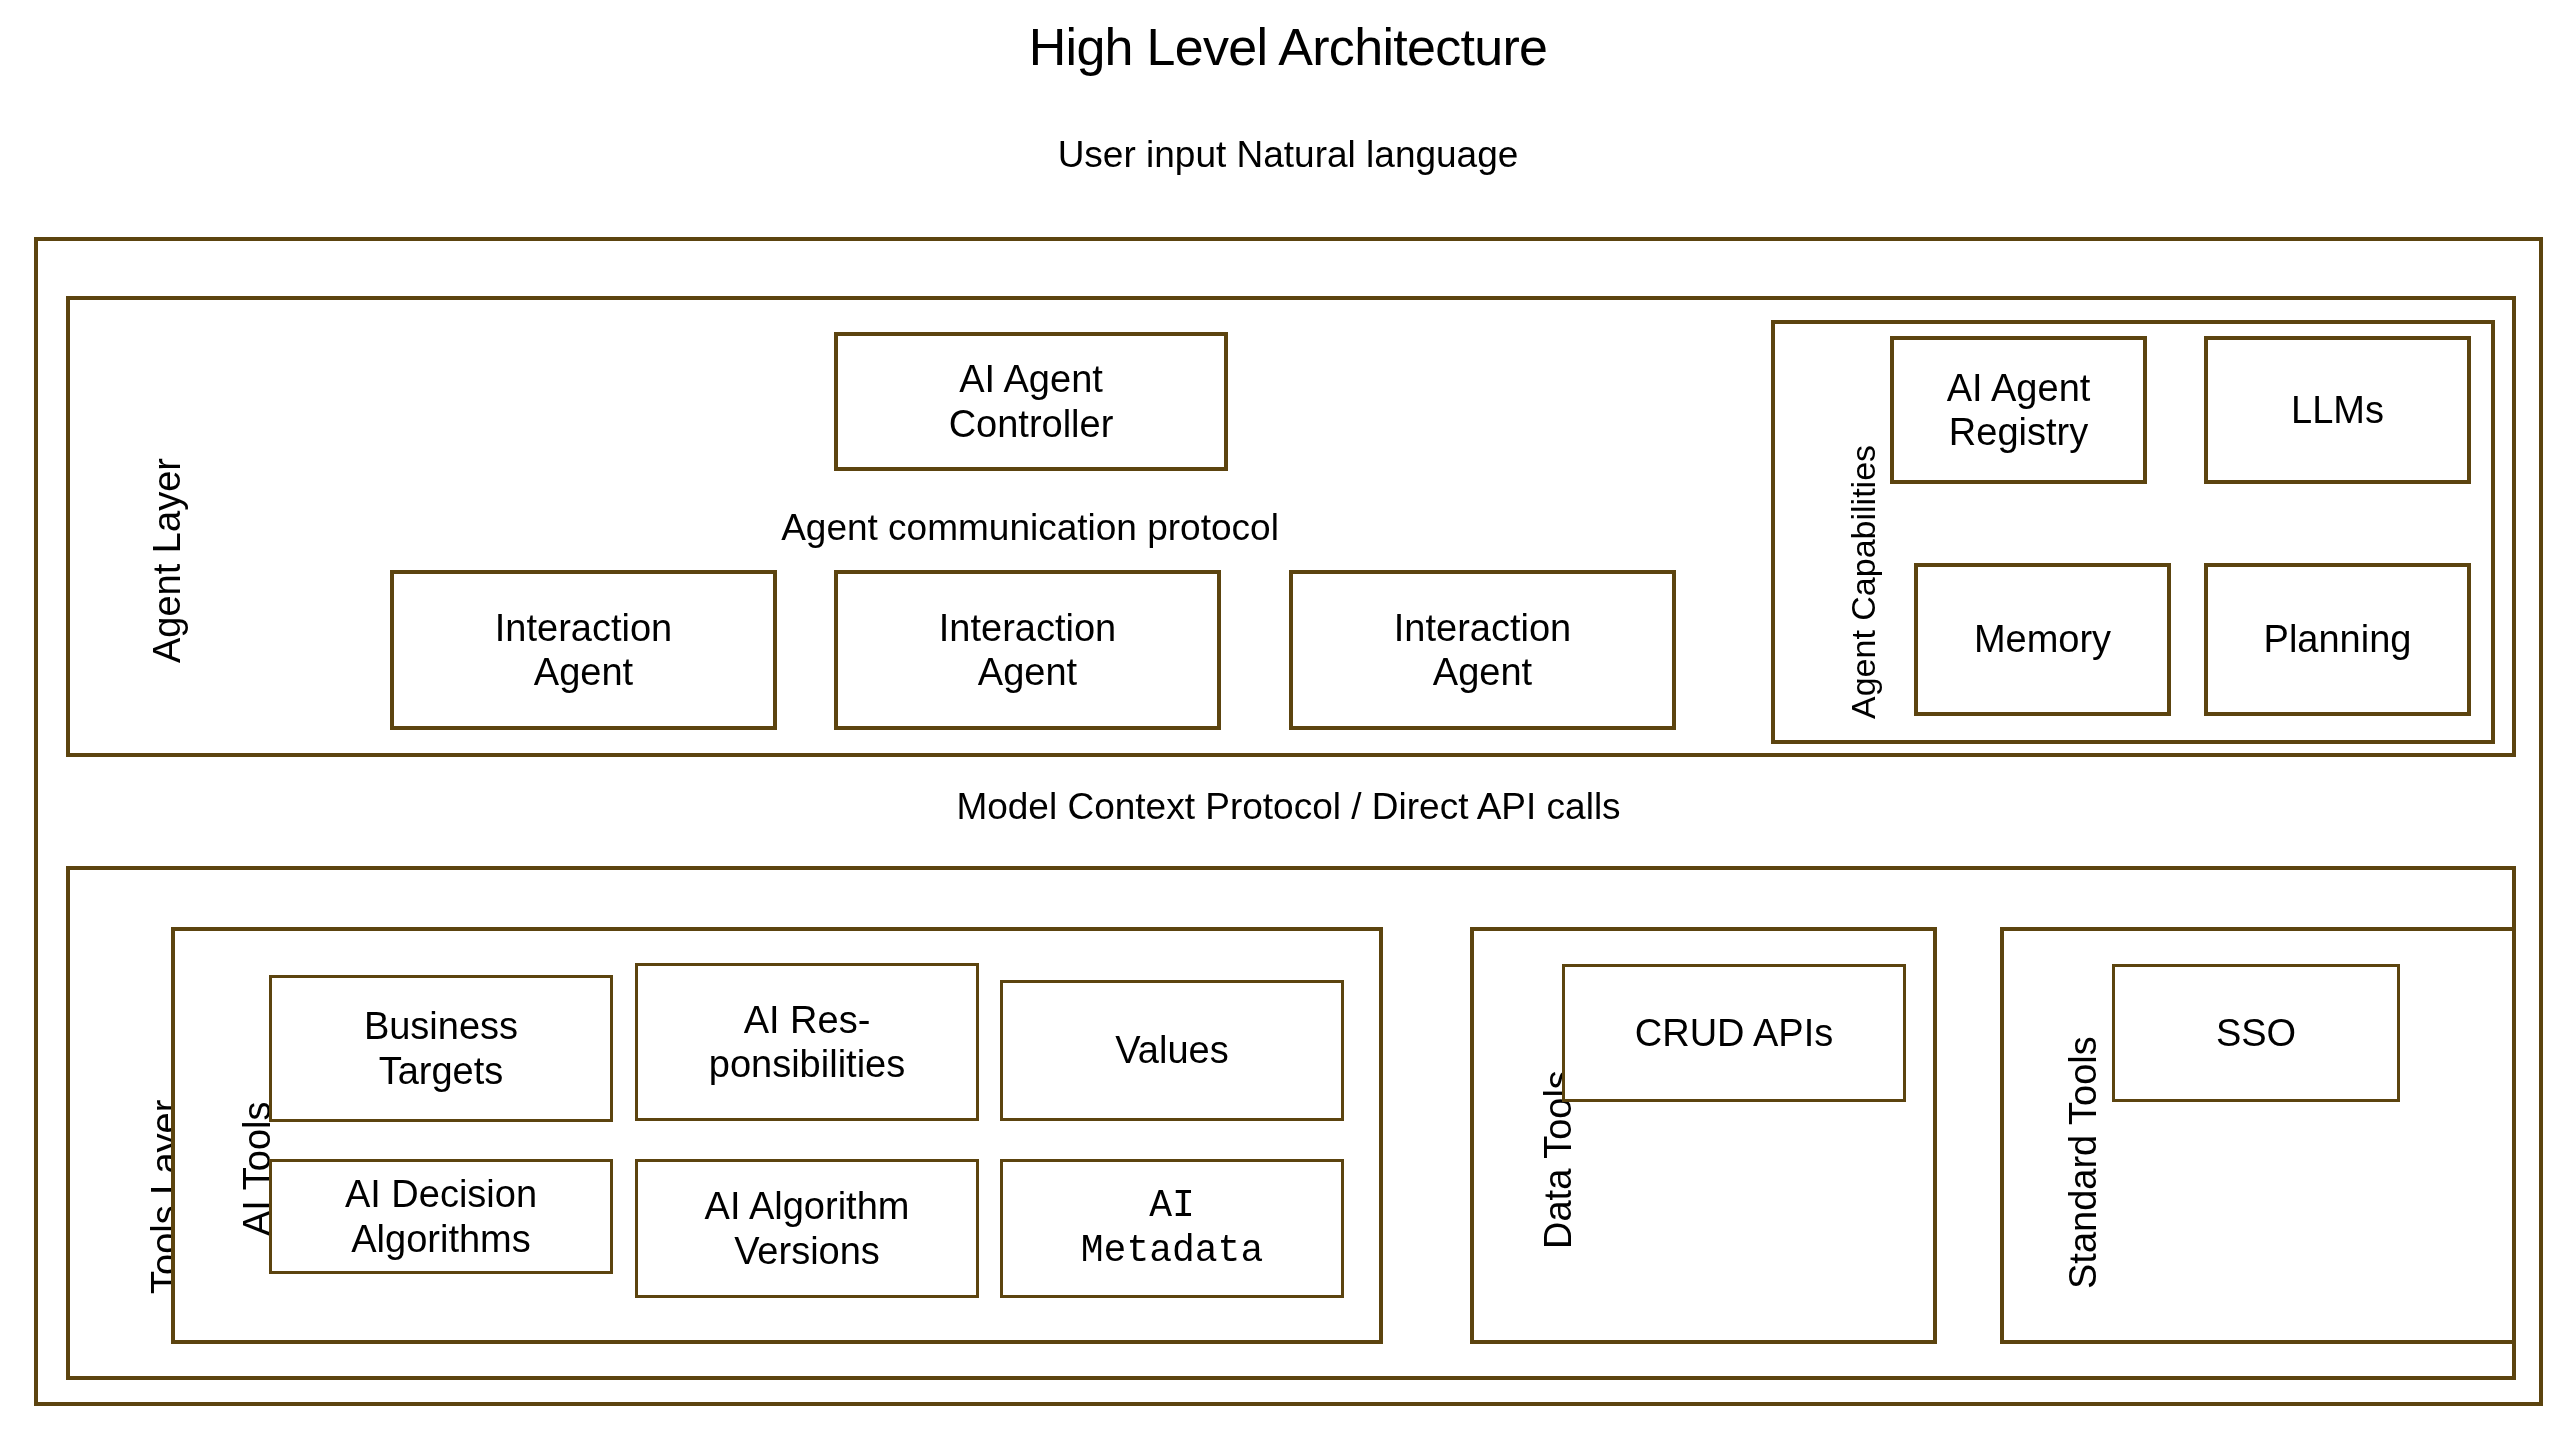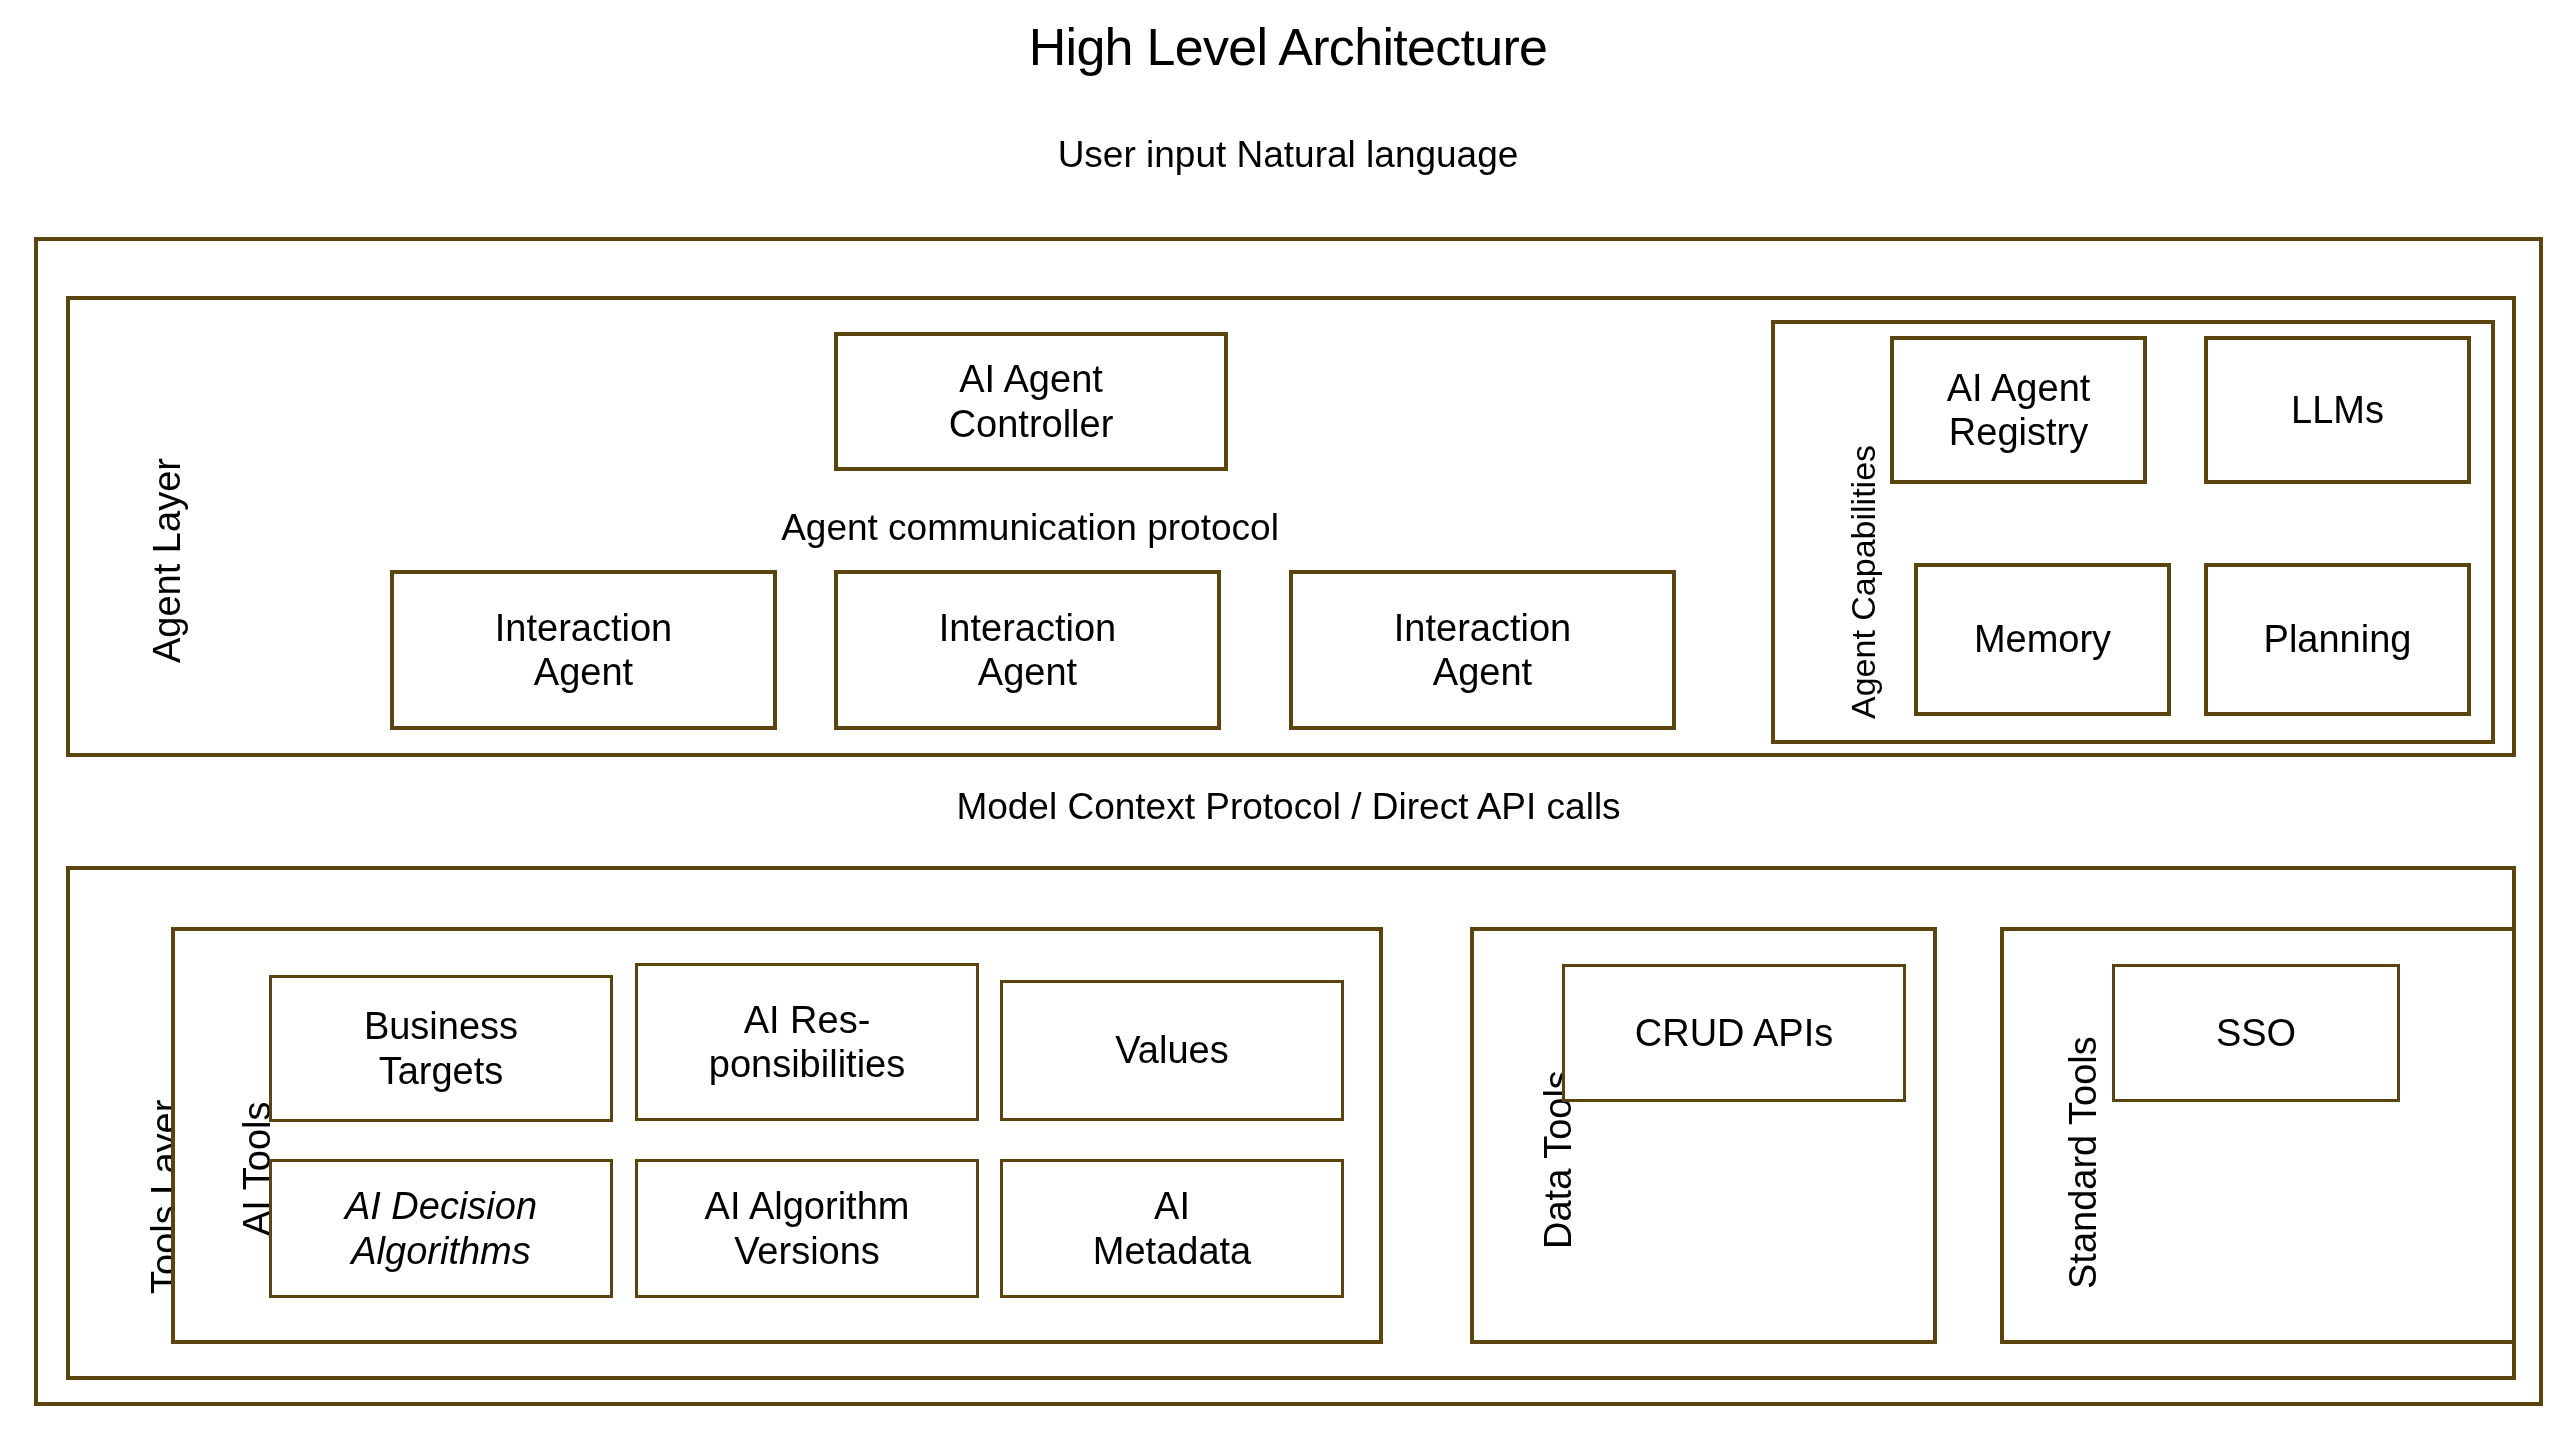--- a/index.html
+++ b/index.html
@@ -145,29 +145,29 @@
   <span>Targets</span>
 </div>
 <div class="bx thin leaf" style="left:635px; top:963px; width:344px; height:158px; flex-direction:column;">
   <span>AI Res-</span>
   <span>ponsibilities</span>
 </div>
 <div class="bx thin leaf" style="left:1000px; top:980px; width:344px; height:141px;">
   <span>Values</span>
 </div>
 
-<div class="bx thin leaf" style="left:269px; top:1159px; width:344px; height:139px; flex-direction:column;font-style:italic;">
+<div class="bx thin leaf" style="left:269px; top:1159px; width:344px; height:115px; flex-direction:column;">
   <span>AI Decision</span>
   <span>Algorithms</span>
 </div>
 <div class="bx thin leaf" style="left:635px; top:1159px; width:344px; height:139px; flex-direction:column;">
   <span>AI Algorithm</span>
   <span>Versions</span>
 </div>
-<div class="bx thin leaf" style="left:1000px; top:1159px; width:344px; height:139px; flex-direction:column;">
+<div class="bx thin leaf" style="left:1000px; top:1159px; width:344px; height:139px; flex-direction:column;font-family:Liberation Mono, monospace;">
   <span>AI</span>
   <span>Metadata</span>
 </div>
 
 <div class="bx" style="left:1470px; top:927px; width:467px; height:417px;"></div>
 
 <div class="vlabel" style="left:1539px; top:1249px;">Data Tools</div>
 
 <div class="bx thin leaf" style="left:1562px; top:964px; width:344px; height:138px;">
   <span>CRUD APIs</span>

